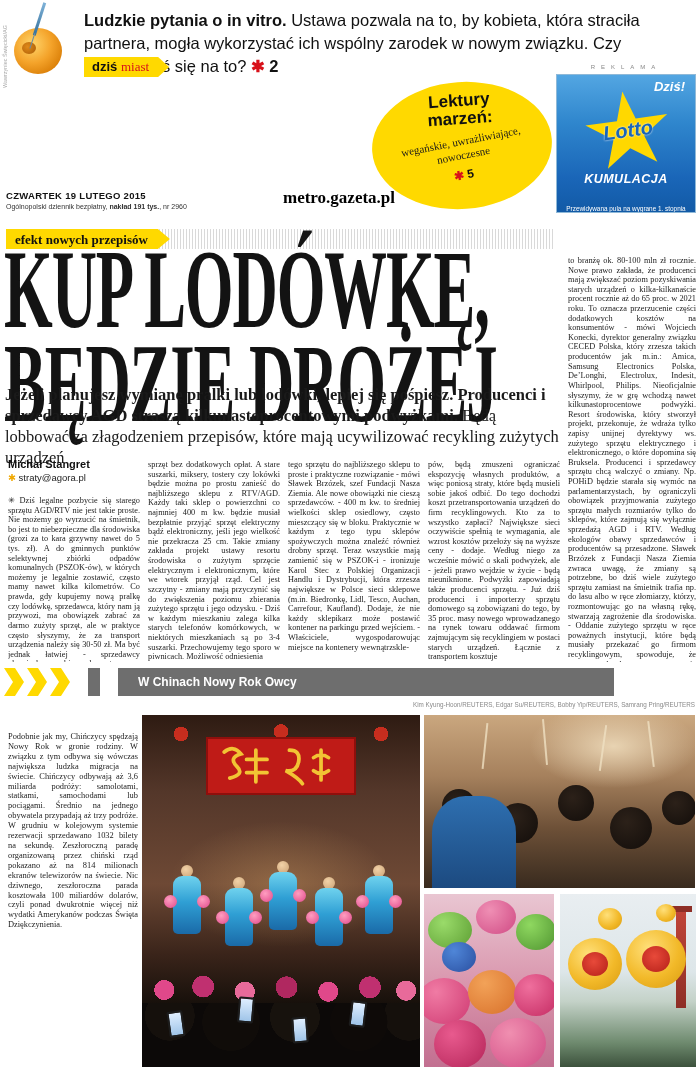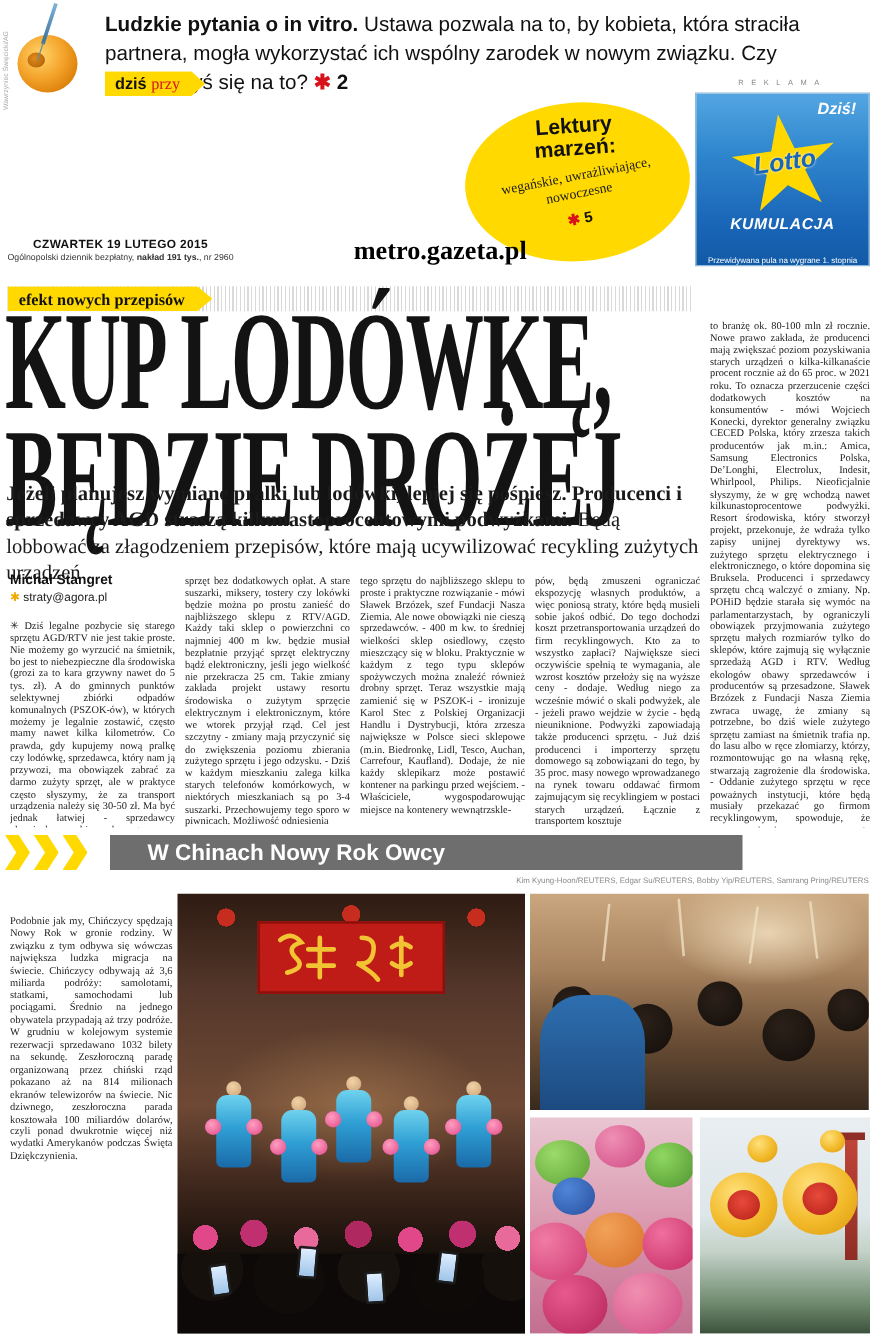--- a/index.html
+++ b/index.html
@@ -32,26 +32,26 @@
   .logo { position:absolute; left:4px; top:-28px; color:#fff; font-family:"Liberation Serif", serif;
           font-style:italic; font-weight:bold; font-size:126px; letter-spacing:-9px; line-height:1.2;
           transform:scaleX(1.30); transform-origin:0 0; }
   .badge { position:absolute; left:372px; top:82px; width:180px; height:127px; border-radius:50%;
            background:#ffd900; transform:rotate(-4deg); text-align:center; padding-top:10px; }
   .badge-t { font-weight:bold; font-size:17px; line-height:1.05; color:#111; }
   .badge-rot { margin-top:7px; transform:rotate(-7deg); font-family:"Liberation Serif", serif;
                font-size:11px; color:#1a1a1a; line-height:1.25; }
   .badge-ref { margin-top:6px; font-size:12px; transform:rotate(-7deg); }
   .badge-ref .b { font-weight:bold; color:#111; }
-  .dateline { position:absolute; left:6px; top:190px; color:#111;text-align:center; }
+  .dateline { position:absolute; left:6px; top:190px; color:#111; }
   .dateline .d1 { font-weight:bold; font-size:9.5px; letter-spacing:0.3px; }
   .dateline .d2 { font-size:7px; color:#333; margin-top:2px; }
   .dateline .d2 .b { font-weight:bold; }
   .site { position:absolute; left:283px; top:188px; font-family:"Liberation Serif", serif;
-          font-weight:bold; font-size:21px; color:#000; }
+          font-weight:bold; font-size:17px; color:#000; }
 
   
   .reklama { position:absolute; left:556px; top:64px; width:140px; text-align:center;
              font-size:6px; letter-spacing:6px; color:#888; }
   .lotto { position:absolute; left:556px; top:74px; width:140px; height:139px;
            background:linear-gradient(180deg,#53a6e2 0%, #2f86cd 35%, #1a66b8 75%, #125aa6 100%);
            border:1px solid #8fb9d8; overflow:hidden; }
   .lotto-dzis { position:absolute; right:10px; top:4px; color:#fff; font-style:italic; font-weight:bold; font-size:13px; }
   .lotto-star { position:absolute; left:28px; top:16px; width:86px; height:82px; background:#ffd800;
                 clip-path:polygon(50% 0%,61% 35%,98% 35%,68% 57%,79% 91%,50% 70%,21% 91%,32% 57%,2% 35%,39% 35%);
@@ -90,22 +90,22 @@
   #col3 { left:288px; top:460px; height:202px; }
   #col4 { left:428px; top:460px; height:202px; }
   #col5 { left:568px; top:256px; width:128px; height:406px; }
 
   
   .section-bar { position:absolute; left:0; top:668px; width:700px; height:28px; }
   .chevrons { position:absolute; left:4px; top:0; display:flex; gap:3px; }
   .chev { width:20px; height:28px; background:#ffd900;
           clip-path:polygon(0 0,55% 0,100% 50%,55% 100%,0 100%,45% 50%); }
   .chip { position:absolute; left:88px; top:0; width:12px; height:28px; background:#6e6e6e; }
-  .bar { position:absolute; left:98px; top:0; width:496px; height:28px; background:#6e6e6e;
-         color:#fff; font-weight:bold; font-size:18px; line-height:28px; padding-left:20px; }
+  .bar { position:absolute; left:118px; top:0; width:496px; height:28px; background:#6e6e6e;
+         color:#fff; font-weight:bold; font-size:12px; line-height:28px; padding-left:20px; }
   .credits { position:absolute; right:5px; top:701px; width:400px; text-align:right;
              font-size:6.3px; color:#8a8a8a; }
   .china-col { position:absolute; left:8px; top:722px; width:130px; height:338px; overflow:hidden; }
   .china-intro { border-top:1px solid #bbb; padding-top:8px; font-weight:bold; font-size:9.6px;
                  line-height:1.3; color:#111; }
   .china-p { margin-top:10px; font-family:"Liberation Serif", serif; font-size:8.4px; line-height:1.18;
              color:#222; text-align:justify; }
   .china-p + .china-p { margin-top:3px; text-indent:6px; }
 
   
@@ -175,21 +175,21 @@
     <div class="egg-body"></div>
     <div class="egg-spot"></div>
     <div class="syringe"></div>
   </div>
   <div class="teaser">
     <span class="b">Ludzkie pytania o in vitro.</span><span> Ustawa pozwala na to, by kobieta, która straciła partnera, mogła wykorzystać ich wspólny zarodek w nowym związku. Czy zgodziłabyś się na to? </span><span class="red-star">✱</span>
     <span class="b">2</span>
   </div>
   <div class="tag">
     <span class="tag-b">dziś</span>
-    <span class="tag-l">przy</span>
+    <span class="tag-l">miast</span>
   </div>
 
   <div class="badge">
     <div class="badge-t">Lektury</div>
     <div class="badge-t">marzeń:</div>
     <div class="badge-rot">
       <div>wegańskie, uwrażliwiające,</div>
       <div>nowoczesne</div>
     </div>
     <div class="badge-ref">

